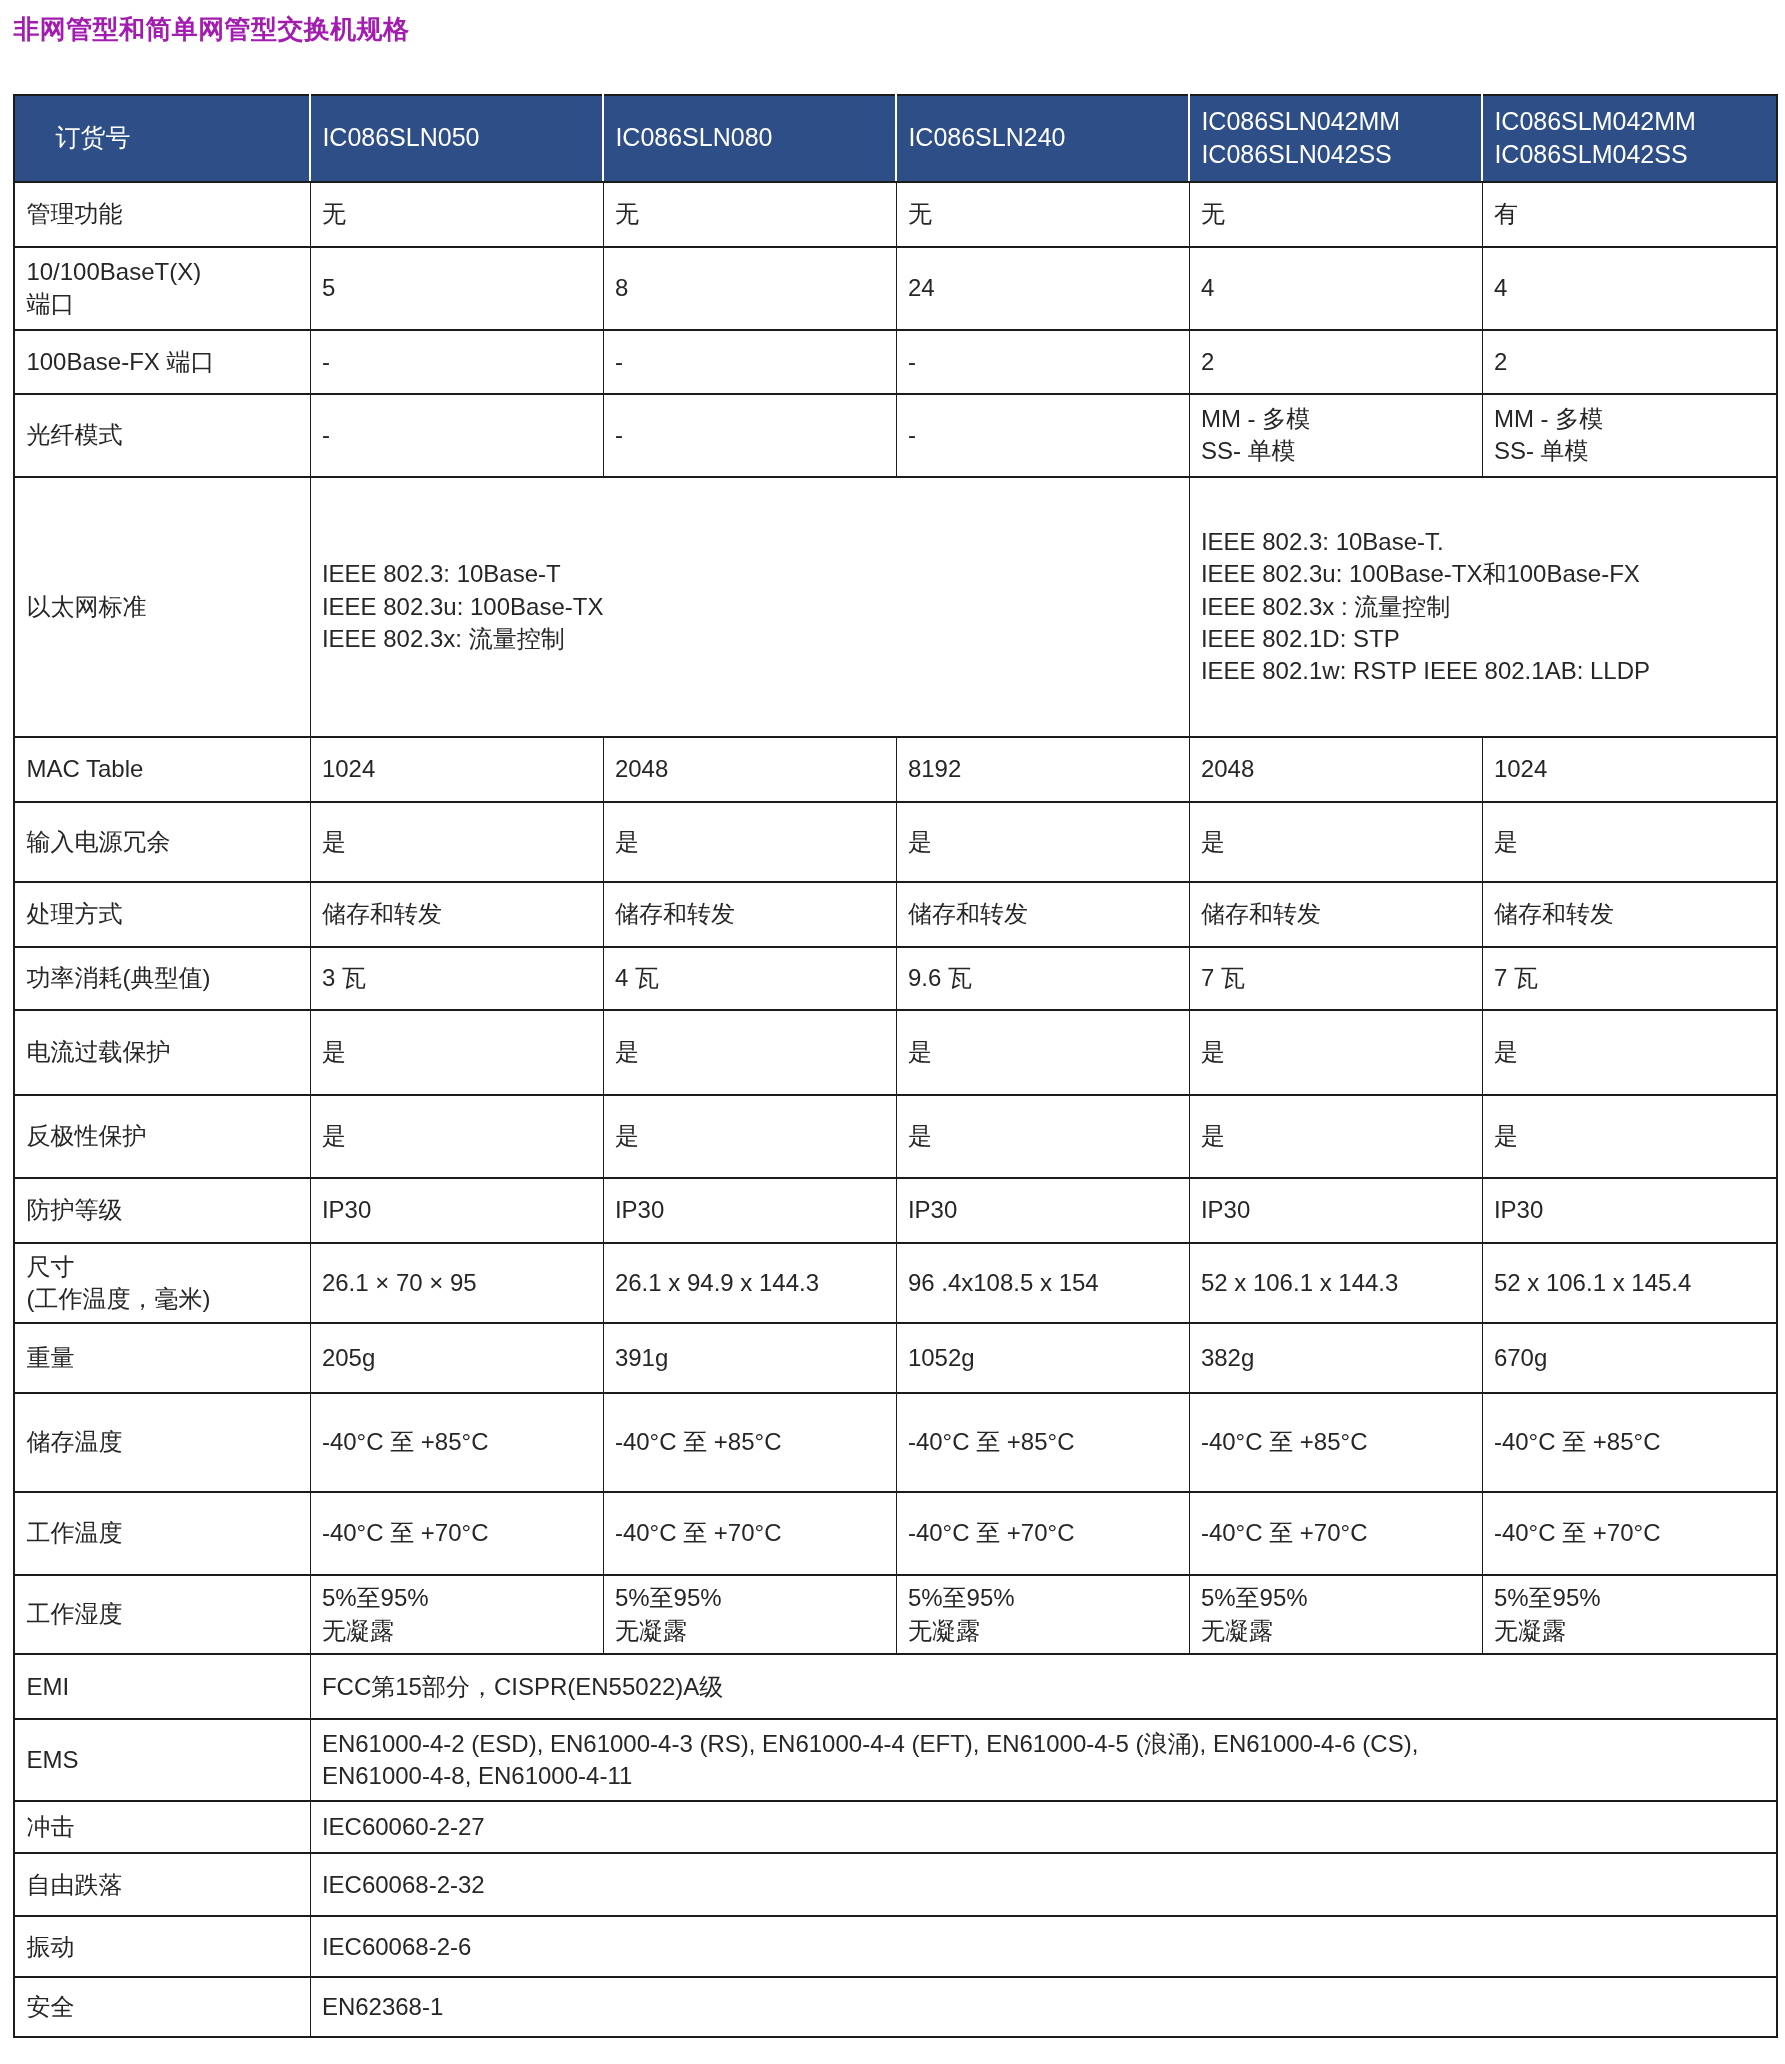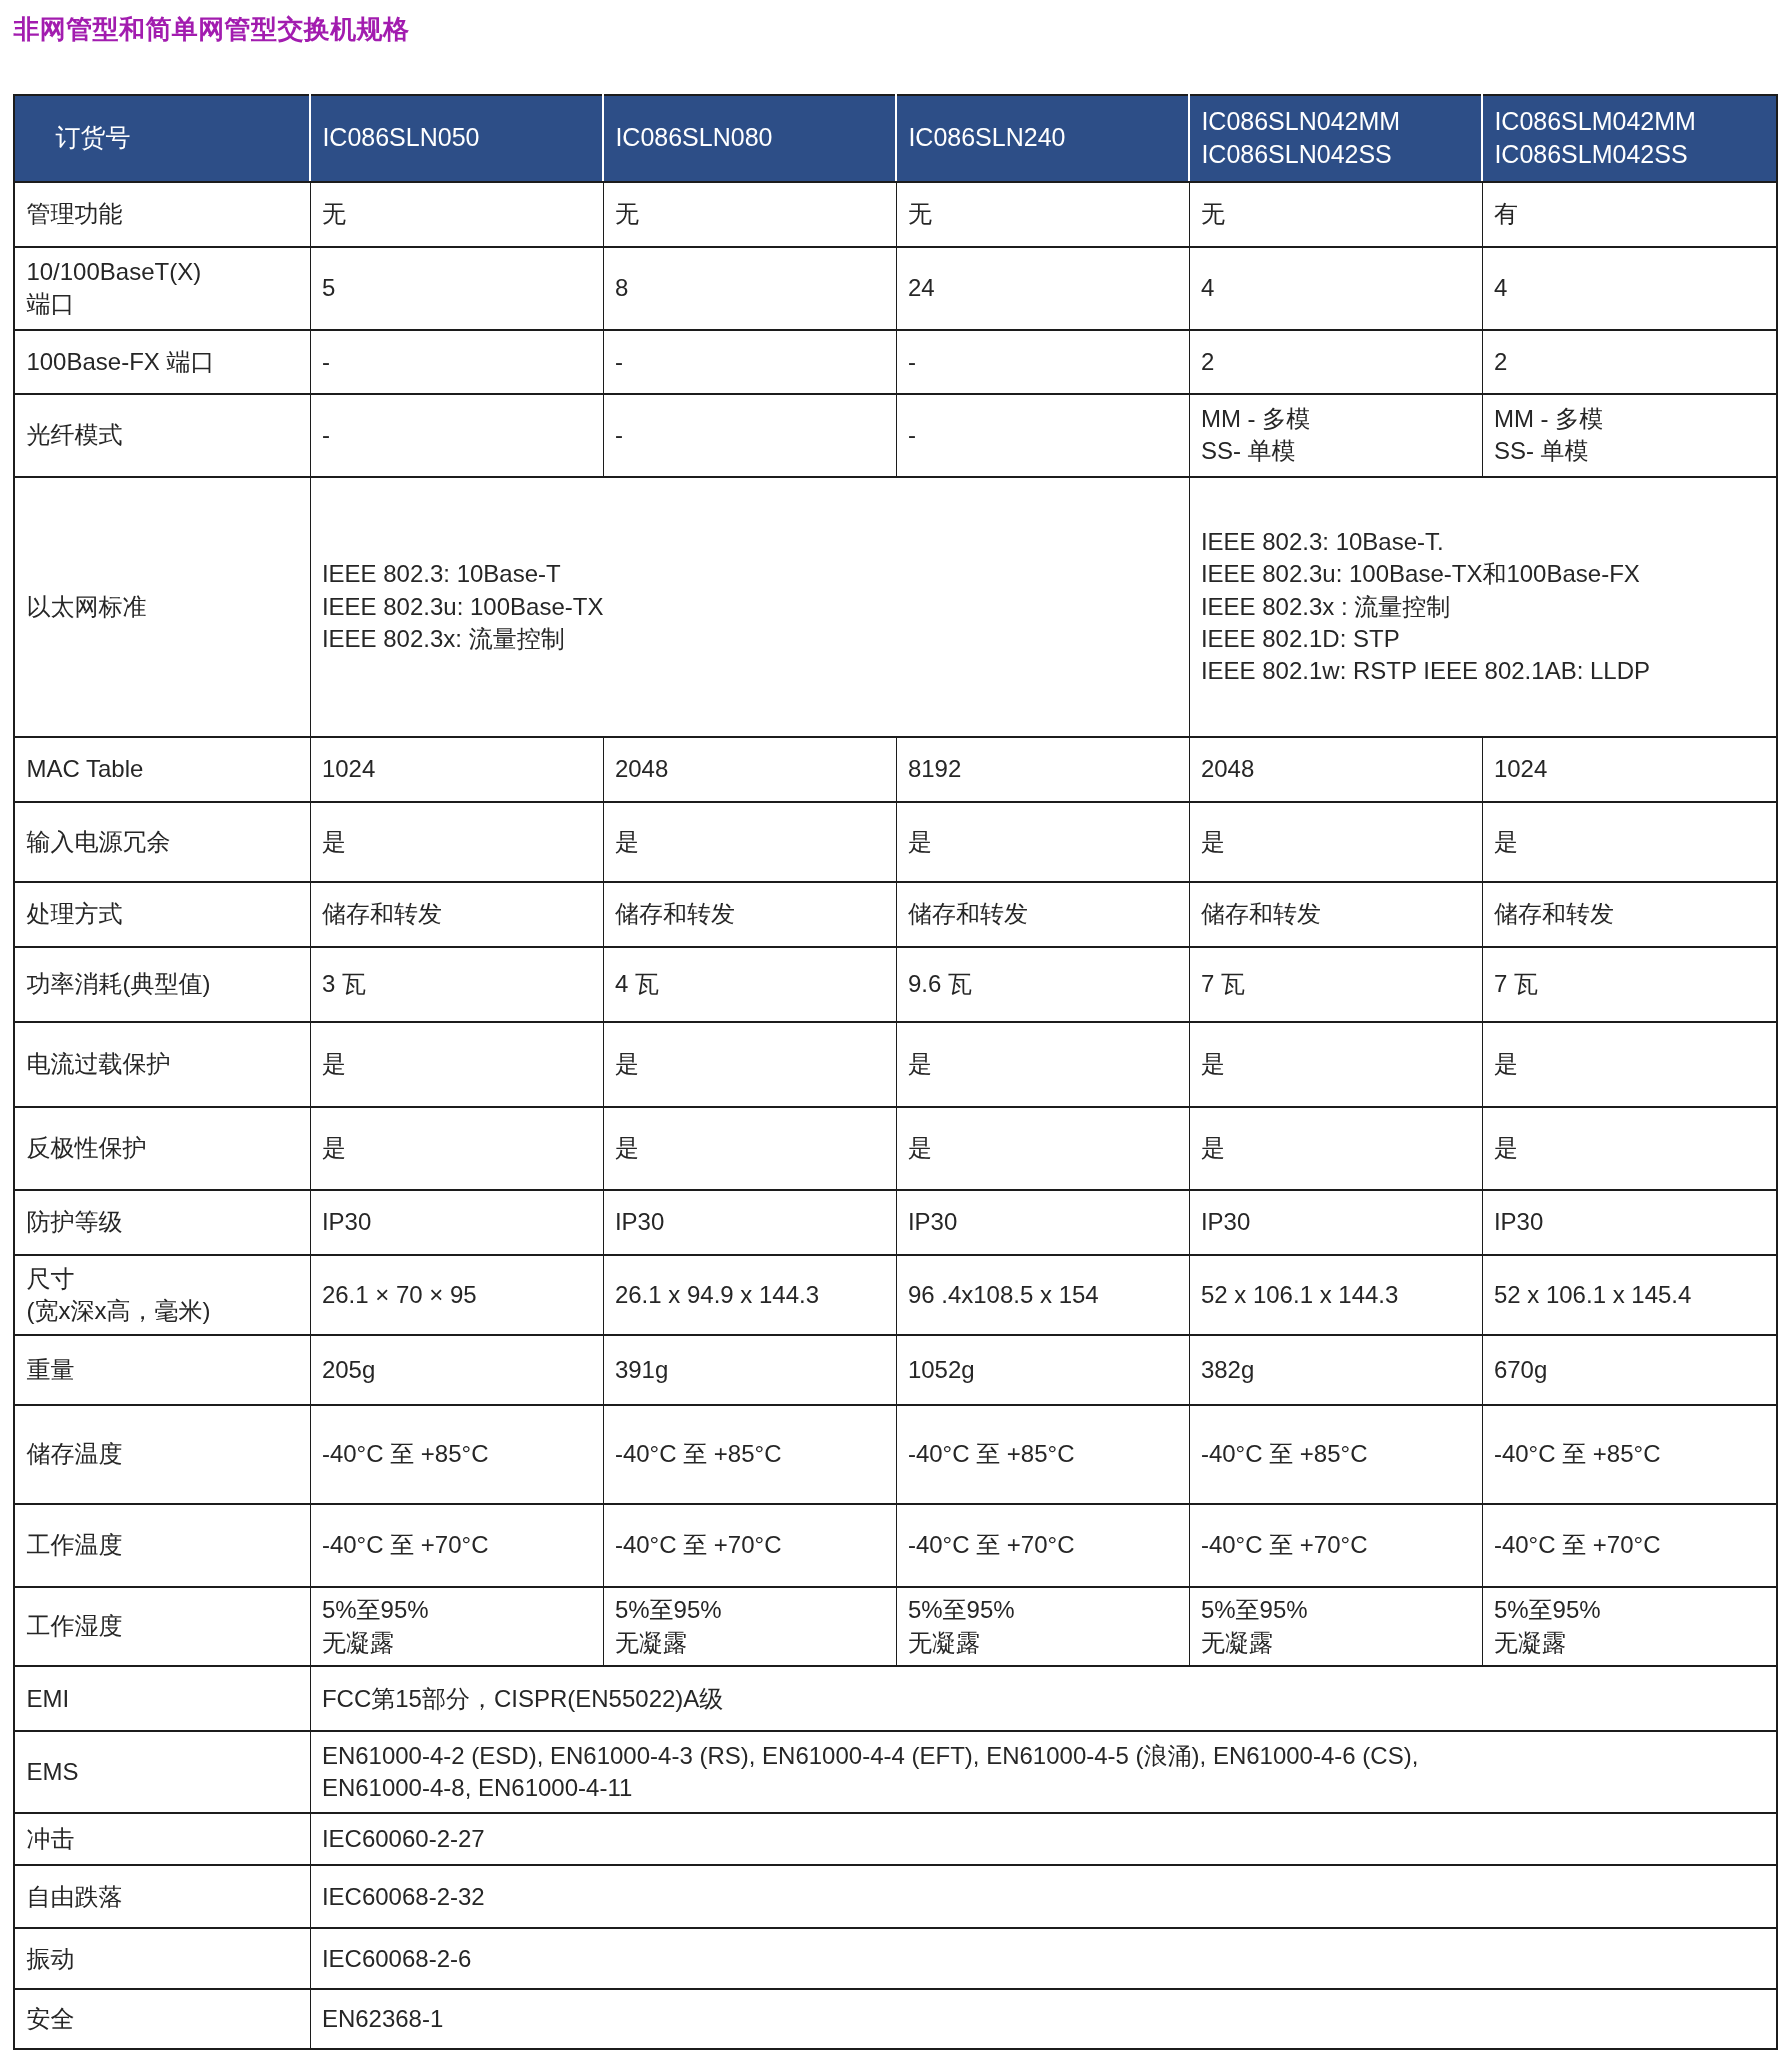--- a/index.html
+++ b/index.html
@@ -148,21 +148,21 @@
           <td>是</td>
         </tr>
         <tr style="height: 65px;">
           <td>处理方式</td>
           <td>储存和转发</td>
           <td>储存和转发</td>
           <td>储存和转发</td>
           <td>储存和转发</td>
           <td>储存和转发</td>
         </tr>
-        <tr style="height: 75px;">
+        <tr style="height: 63px;">
           <td>功率消耗(典型值)</td>
           <td>3 瓦</td>
           <td>4 瓦</td>
           <td>9.6 瓦</td>
           <td>7 瓦</td>
           <td>7 瓦</td>
         </tr>
         <tr style="height: 85px;">
           <td>电流过载保护</td>
           <td>是</td>
@@ -182,21 +182,21 @@
         <tr style="height: 65px;">
           <td>防护等级</td>
           <td>IP30</td>
           <td>IP30</td>
           <td>IP30</td>
           <td>IP30</td>
           <td>IP30</td>
         </tr>
         <tr style="height: 80px;">
           <td>尺寸
-(宽x深x高，毫米)</td>
+(工作温度，毫米)</td>
           <td>26.1 × 70 × 95</td>
           <td>26.1 x 94.9 x 144.3</td>
           <td>96 .4x108.5 x 154</td>
           <td>52 x 106.1 x 144.3</td>
           <td>52 x 106.1 x 145.4</td>
         </tr>
         <tr style="height: 70px;">
           <td>重量</td>
           <td>205g</td>
           <td>391g</td>

